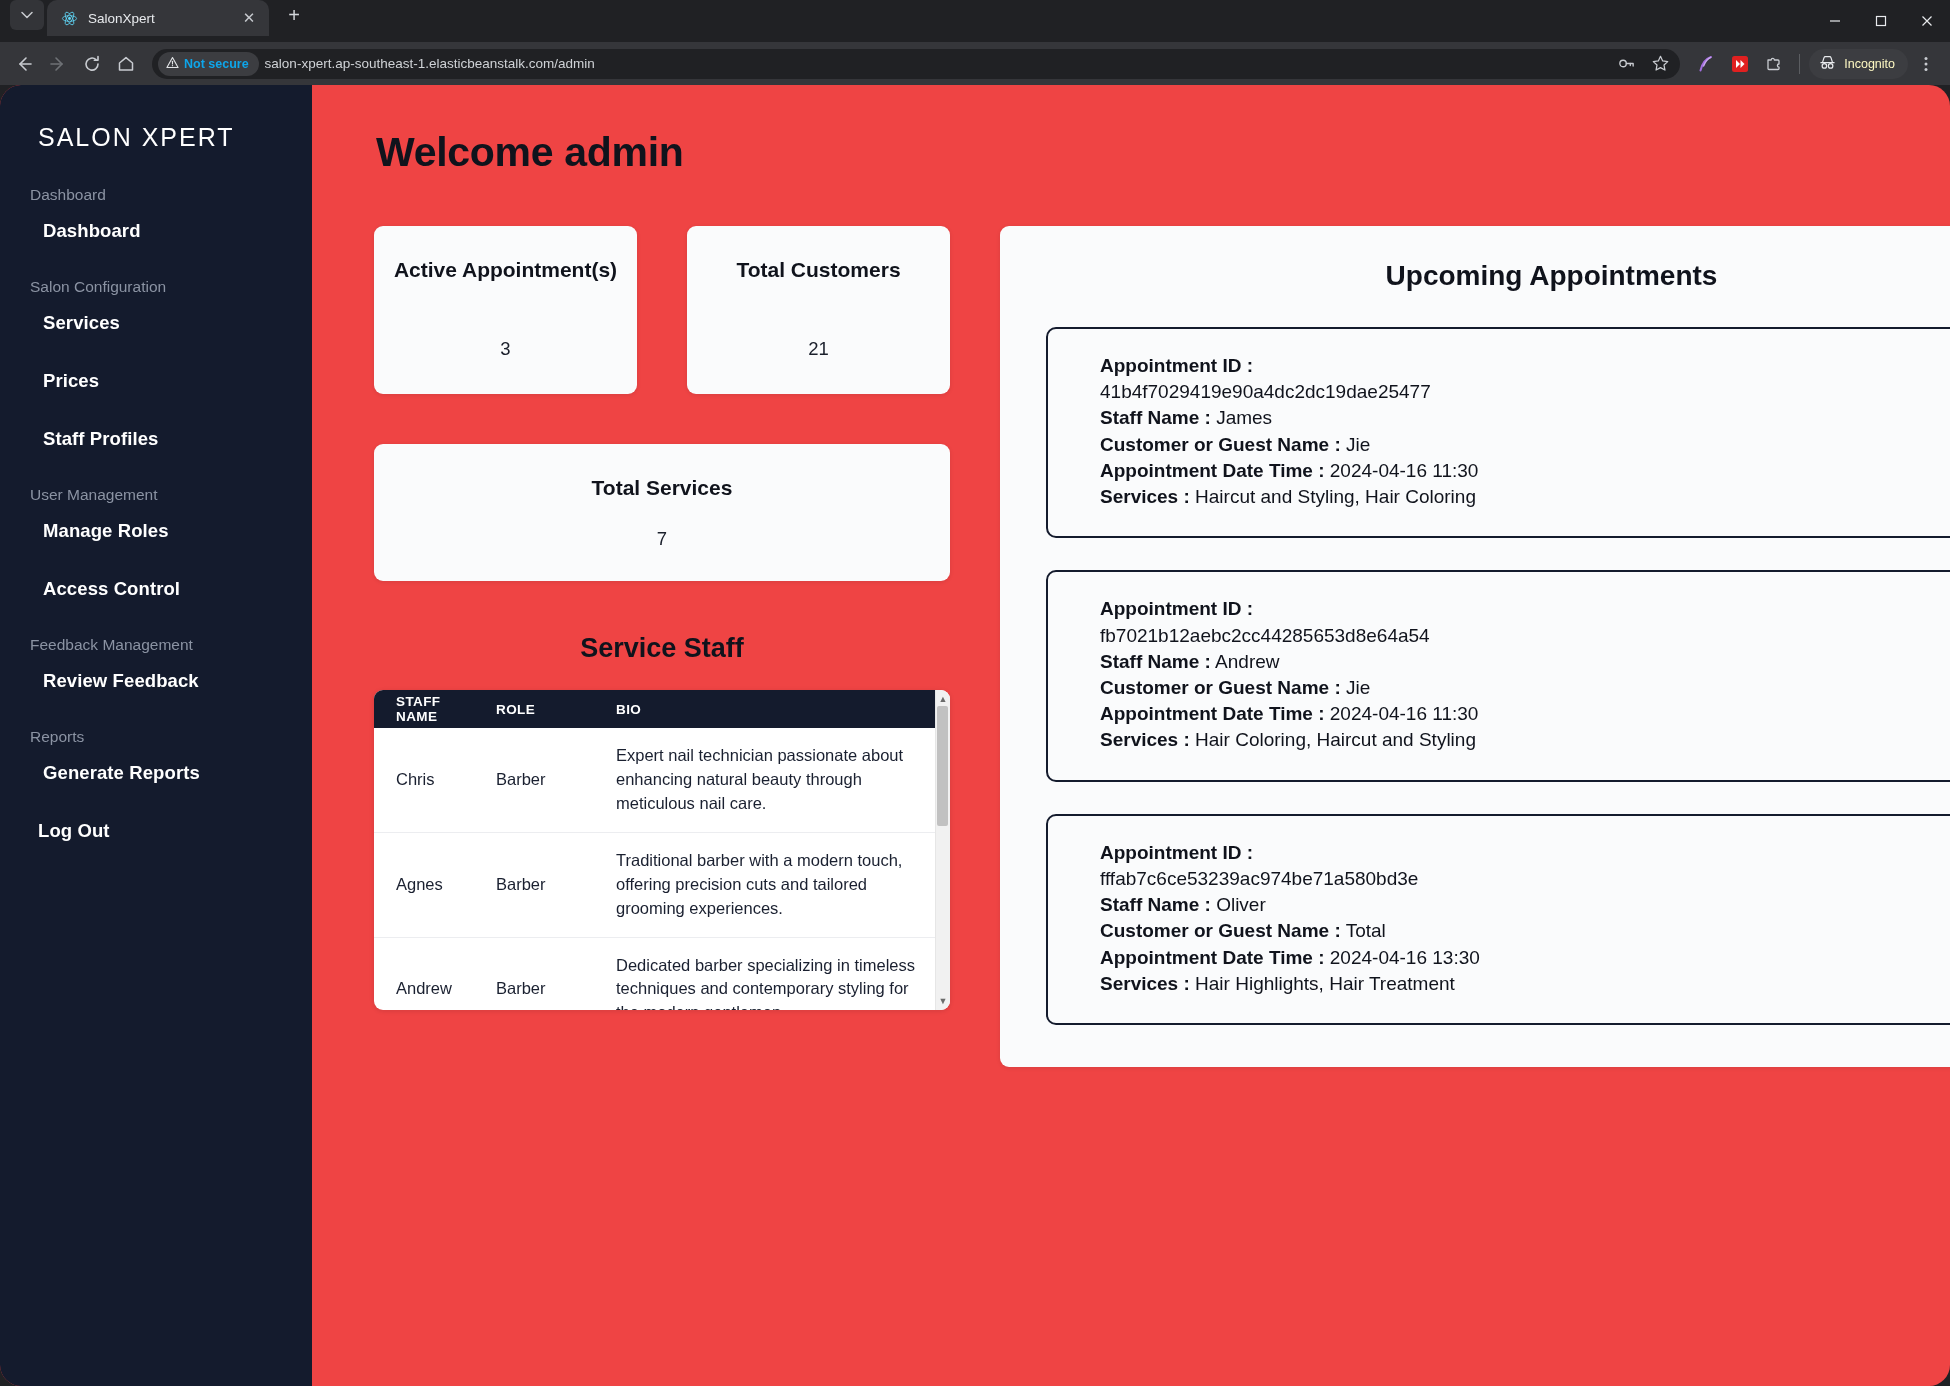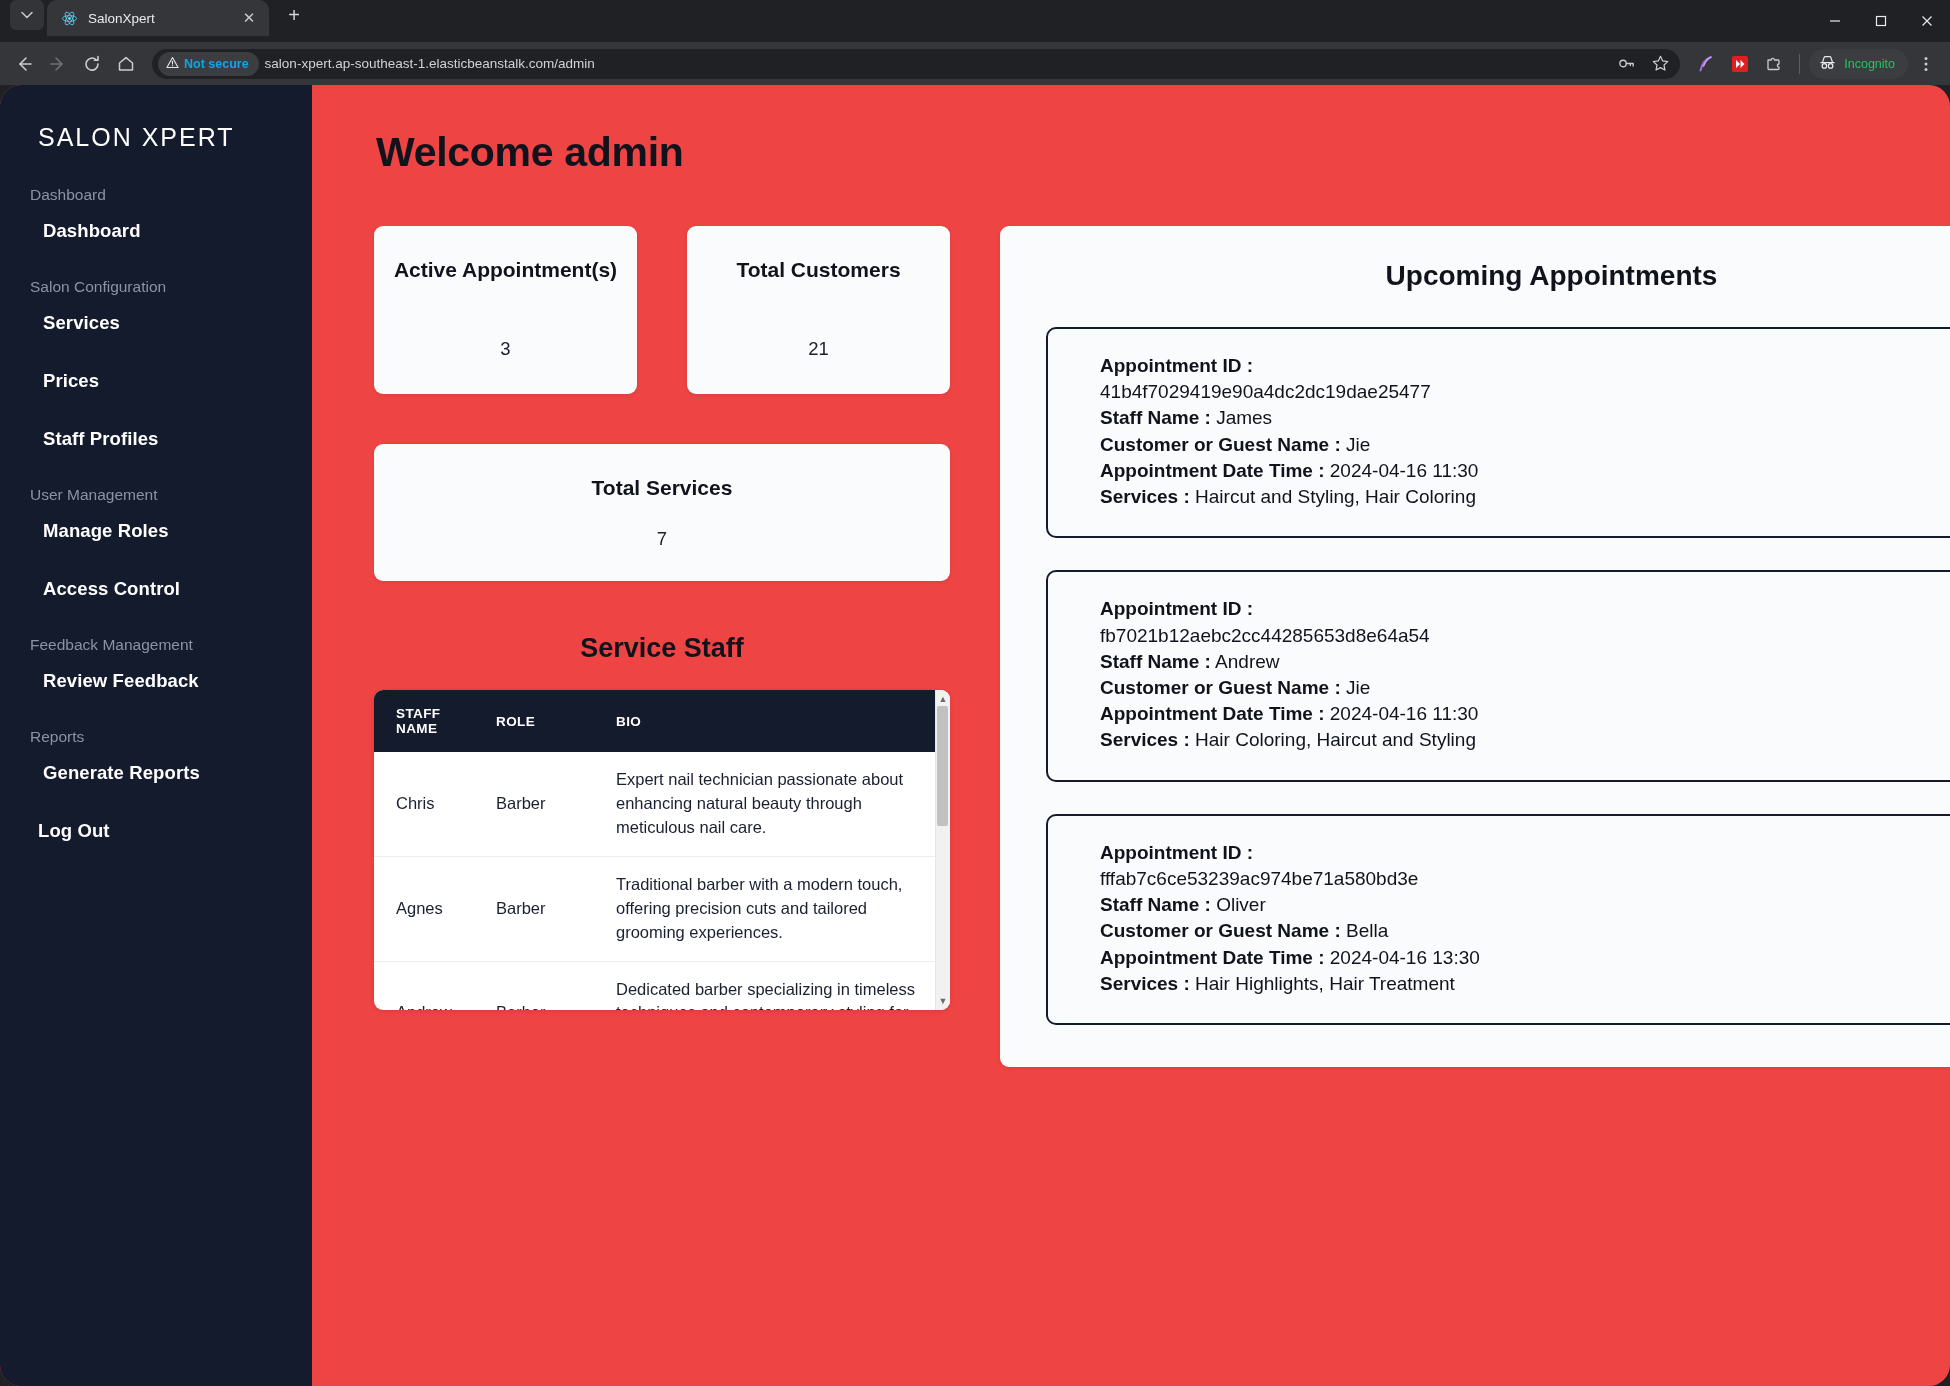--- a/index.html
+++ b/index.html
@@ -51,21 +51,21 @@
   }
   .notsecure {
     display:flex; align-items:center; gap:5px; background:#3c3d41; border-radius:14px;
     height:24px; padding: 0 10px 0 8px; color:#0ea5e9; font-size:12.5px; font-weight:600; white-space:nowrap;
   }
   .url { color:#cfd2d6; font-size:13.5px; white-space:nowrap; overflow:hidden; text-overflow:ellipsis; }
   .omni-right { display:flex; align-items:center; gap:2px; margin-left:auto; }
   .ext-divider { width:1px; height:20px; background:#5b5d61; margin:0 7px; }
   .incognito-chip {
     display:flex;align-items:center;gap:7px;height:30px;border-radius:15px;background:#3c3d41;
-    padding:0 13px 0 9px; color:#22c55e; font-size:12.5px; white-space:nowrap;
+    padding:0 13px 0 9px; color:#fef9c3; font-size:12.5px; white-space:nowrap;
   }
 
   
   .viewport { flex:1 1 auto; display:flex; background:#ef4444; overflow:hidden;border-radius:21px; }
 
   .sidebar {
     width: 312px; flex:0 0 312px; background:#141b2d; color:#fff;
     padding: 26px 0 0 0; overflow:hidden;
   }
   .brand {
@@ -109,21 +109,21 @@
   }
 
   .table-wrap {
     background:#ffffff; border-radius: 9px; box-shadow: 0 1px 5px rgba(16,19,28,.12);
     width: 576px; height: 320px; overflow:hidden; position:relative; display:flex;
   }
   .table-scroll { flex:1 1 auto; overflow:hidden; }
   table { width:100%; border-collapse: collapse; table-layout: fixed; }
   thead th {
     background:#141b2d; color:#ffffff; font-size: 13.5px; font-weight: 700; letter-spacing:.4px;
-    text-align:left; padding: 16px 12px; vertical-align: middle;
+    text-align:left; padding: 4px 12px; vertical-align: middle;
   }
   thead th:first-child { padding-left: 22px; width: 110px; }
   thead th:nth-child(2) { width: 120px; }
   tbody td {
     font-size: 16.5px; color:#1a2030; padding: 16px 12px; vertical-align: middle;
     border-top: 1px solid #ecedf0; line-height: 1.45;
   }
   tbody tr:first-child td { border-top: none; }
   tbody td:first-child { padding-left: 22px; }
 
@@ -397,21 +397,21 @@
               <div class="appt-line"><b>Staff Name :</b> <span>Andrew</span></div>
               <div class="appt-line"><b>Customer or Guest Name :</b> <span>Jie</span></div>
               <div class="appt-line"><b>Appointment Date Time :</b> <span>2024-04-16 11:30</span></div>
               <div class="appt-line"><b>Services :</b> <span>Hair Coloring, Haircut and Styling</span></div>
             </div>
 
             <div class="appt-card">
               <div class="appt-line"><b>Appointment ID :</b></div>
               <div class="appt-id-value">fffab7c6ce53239ac974be71a580bd3e</div>
               <div class="appt-line"><b>Staff Name :</b> <span>Oliver</span></div>
-              <div class="appt-line"><b>Customer or Guest Name :</b> <span>Bella</span></div>
+              <div class="appt-line"><b>Customer or Guest Name :</b> <span>Total</span></div>
               <div class="appt-line"><b>Appointment Date Time :</b> <span>2024-04-16 13:30</span></div>
               <div class="appt-line"><b>Services :</b> <span>Hair Highlights, Hair Treatment</span></div>
             </div>
           </section>
         </div>
 
       </div>
     </main>
   </div>
 </div>

